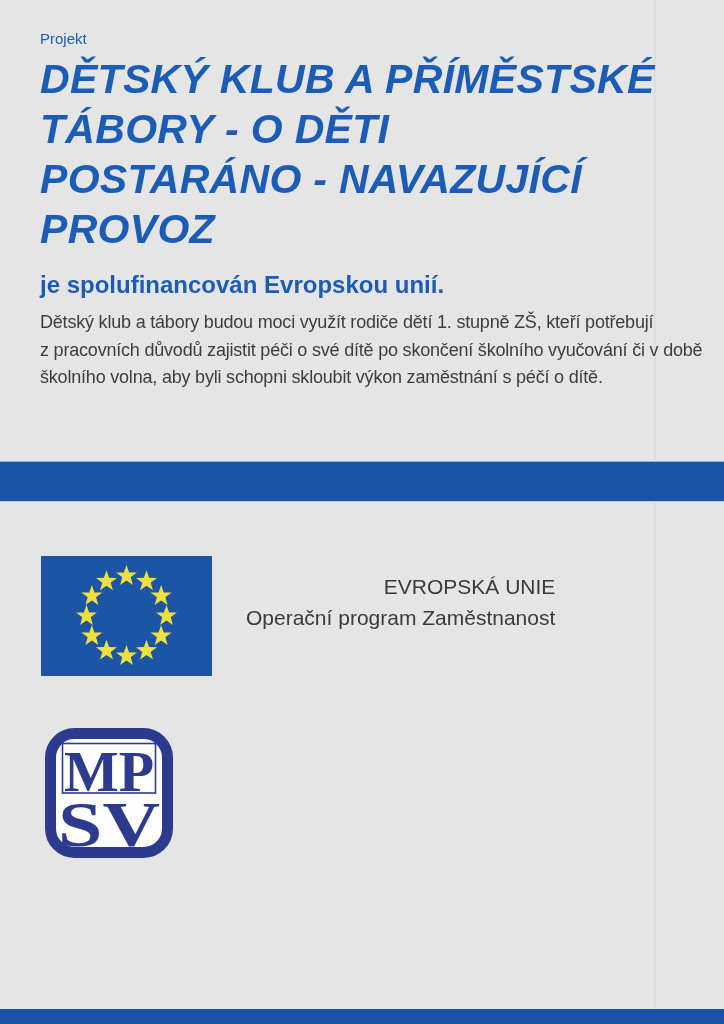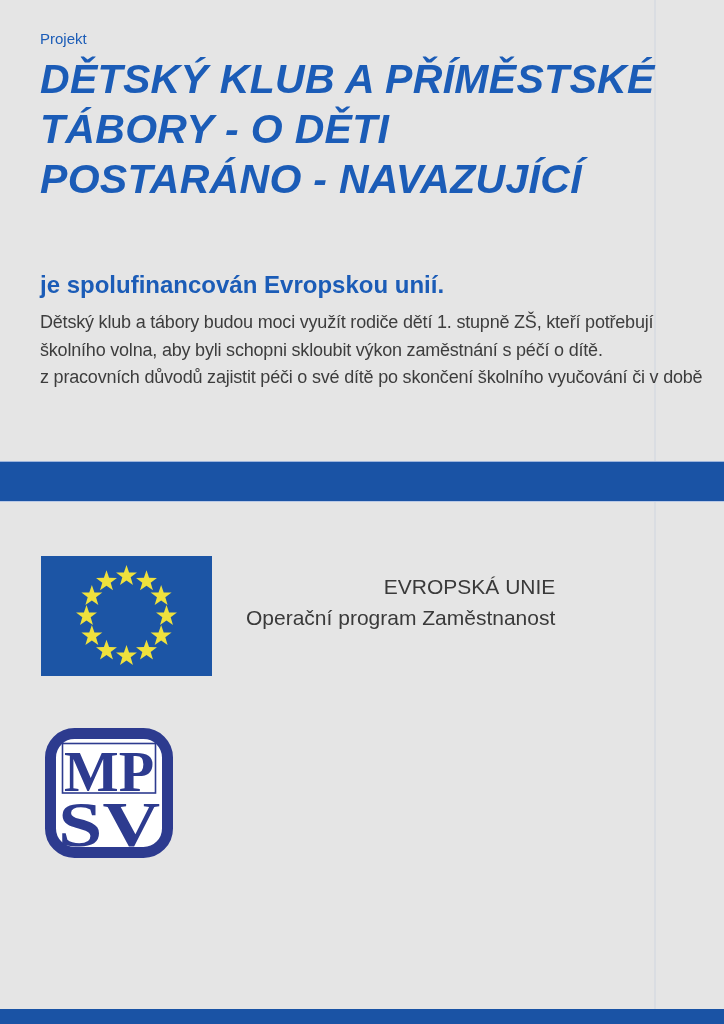--- a/index.html
+++ b/index.html
@@ -69,28 +69,29 @@
 <div class="page">
 
   <div class="scan-vline"></div>
 
   <div class="kicker">Projekt</div>
 
   <h1 class="title">
     <span class="tline">DĚTSKÝ KLUB A PŘÍMĚSTSKÉ</span>
     <span class="tline">TÁBORY - O DĚTI</span>
     <span class="tline">POSTARÁNO - NAVAZUJÍCÍ</span>
+    <span class="tline">PROVOZ</span>
   </h1>
 
   <div class="subtitle">je spolufinancován Evropskou unií.</div>
 
   <div class="body-text">
     <div>Dětský klub a tábory budou moci využít rodiče dětí 1. stupně ZŠ, kteří potřebují</div>
+    <div>z pracovních důvodů zajistit péči o své dítě po skončení školního vyučování či v době</div>
     <div>školního volna, aby byli schopni skloubit výkon zaměstnání s péčí o dítě.</div>
-    <div>z pracovních důvodů zajistit péči o své dítě po skončení školního vyučování či v době</div>
   </div>
 
   <div class="band"></div>
 
   <svg class="eu-flag" viewBox="0 0 171 120" xmlns="http://www.w3.org/2000/svg" aria-hidden="true">
     <defs>
       <path id="st" d="M0,-11 L2.59,-3.56 L10.46,-3.4 L4.18,1.36 L6.47,8.9 L0,4.4 L-6.47,8.9 L-4.18,1.36 L-10.46,-3.4 L-2.59,-3.56 Z" fill="#efe13d"></path>
     </defs>
     <rect x="0" y="0" width="171" height="120" fill="#1c55a5"></rect>
     <use href="#st" x="85.5" y="20"></use>

